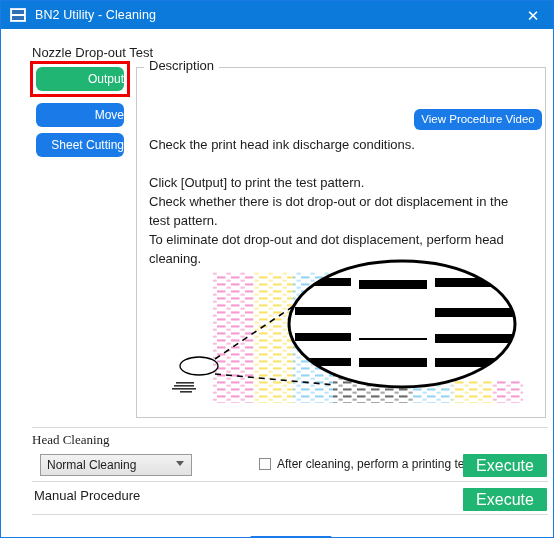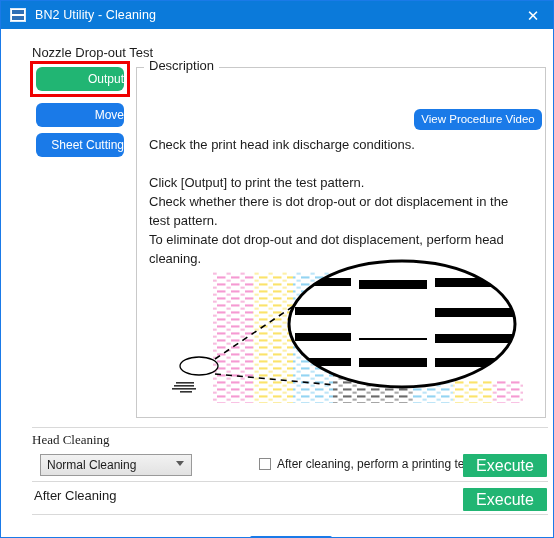--- a/index.html
+++ b/index.html
@@ -413,19 +413,19 @@
       <span class="chev"></span>
     </div>
 
     <div id="chk-wrap">
       <span id="chk-box"></span>
       <span id="chk-label">After cleaning, perform a printing test</span>
     </div>
 
     <button class="exec-btn" id="exec-head">Execute</button>
 
-    <div class="section-label" id="manual-label">After Cleaning</div>
+    <div class="section-label" id="manual-label">Manual Procedure</div>
 
     <button class="exec-btn" id="exec-manual">Execute</button>
 
     <button id="btn-close">Close</button>
   </div>
 </div>
 
 </body></html>

